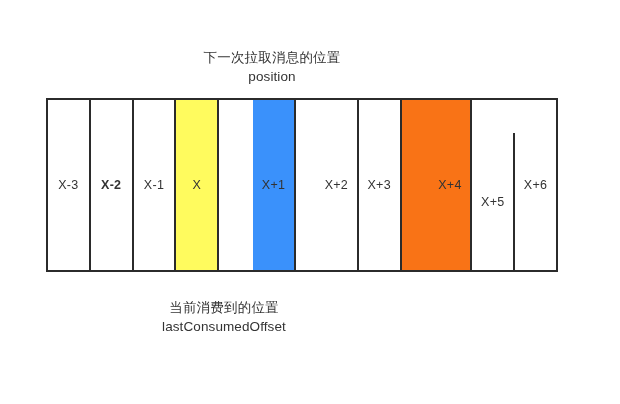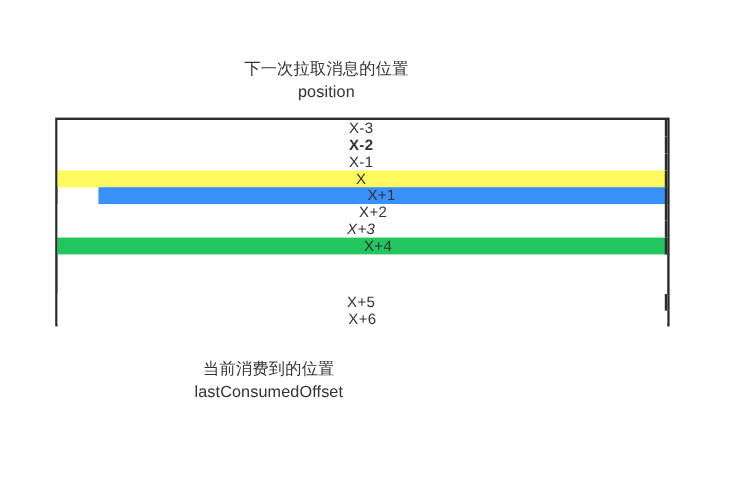--- a/index.html
+++ b/index.html
@@ -59,21 +59,20 @@
   .strip {
     position: absolute;
     left: 46px;
     top: 98px;
     width: 512px;
     height: 174px;
     box-sizing: border-box;
     border: 2px solid #2b2b2b;
     background: #ffffff;
     display: flex;
-    flex-direction: column;
   }
   .cell {
     flex: 1 1 0;
     position: relative;
     display: flex;
     align-items: center;
     justify-content: center;
     box-sizing: border-box;
     border-right: 2px solid #2b2b2b;
     background: #ffffff;
@@ -110,24 +109,24 @@
       </div>
       <div class="cell" style="background: rgb(255, 251, 94);">
         <span class="cell-label">X</span>
       </div>
       <div class="cell" style="background: rgb(58, 145, 251); margin-left: 34px;">
         <span class="cell-label">X+1</span>
       </div>
       <div class="cell" style="background: rgb(255, 255, 255); padding-left: 20px;">
         <span class="cell-label">X+2</span>
       </div>
-      <div class="cell" style="background: rgb(255, 255, 255); font-style: italic;">
+      <div class="cell" style="background: rgb(255, 255, 255);">
         <span class="cell-label">X+3</span>
       </div>
-      <div class="cell" style="background: #22c55e; padding-left: 28px;">
+      <div class="cell" style="background: #f97316; padding-left: 28px;">
         <span class="cell-label">X+4</span>
       </div>
       <div class="cell" style="background: rgb(255, 255, 255); margin-top: 33px;">
         <span class="cell-label">X+5</span>
       </div>
       <div class="cell" style="background: rgb(255, 255, 255);">
         <span class="cell-label">X+6</span>
       </div>
     </div>
 

